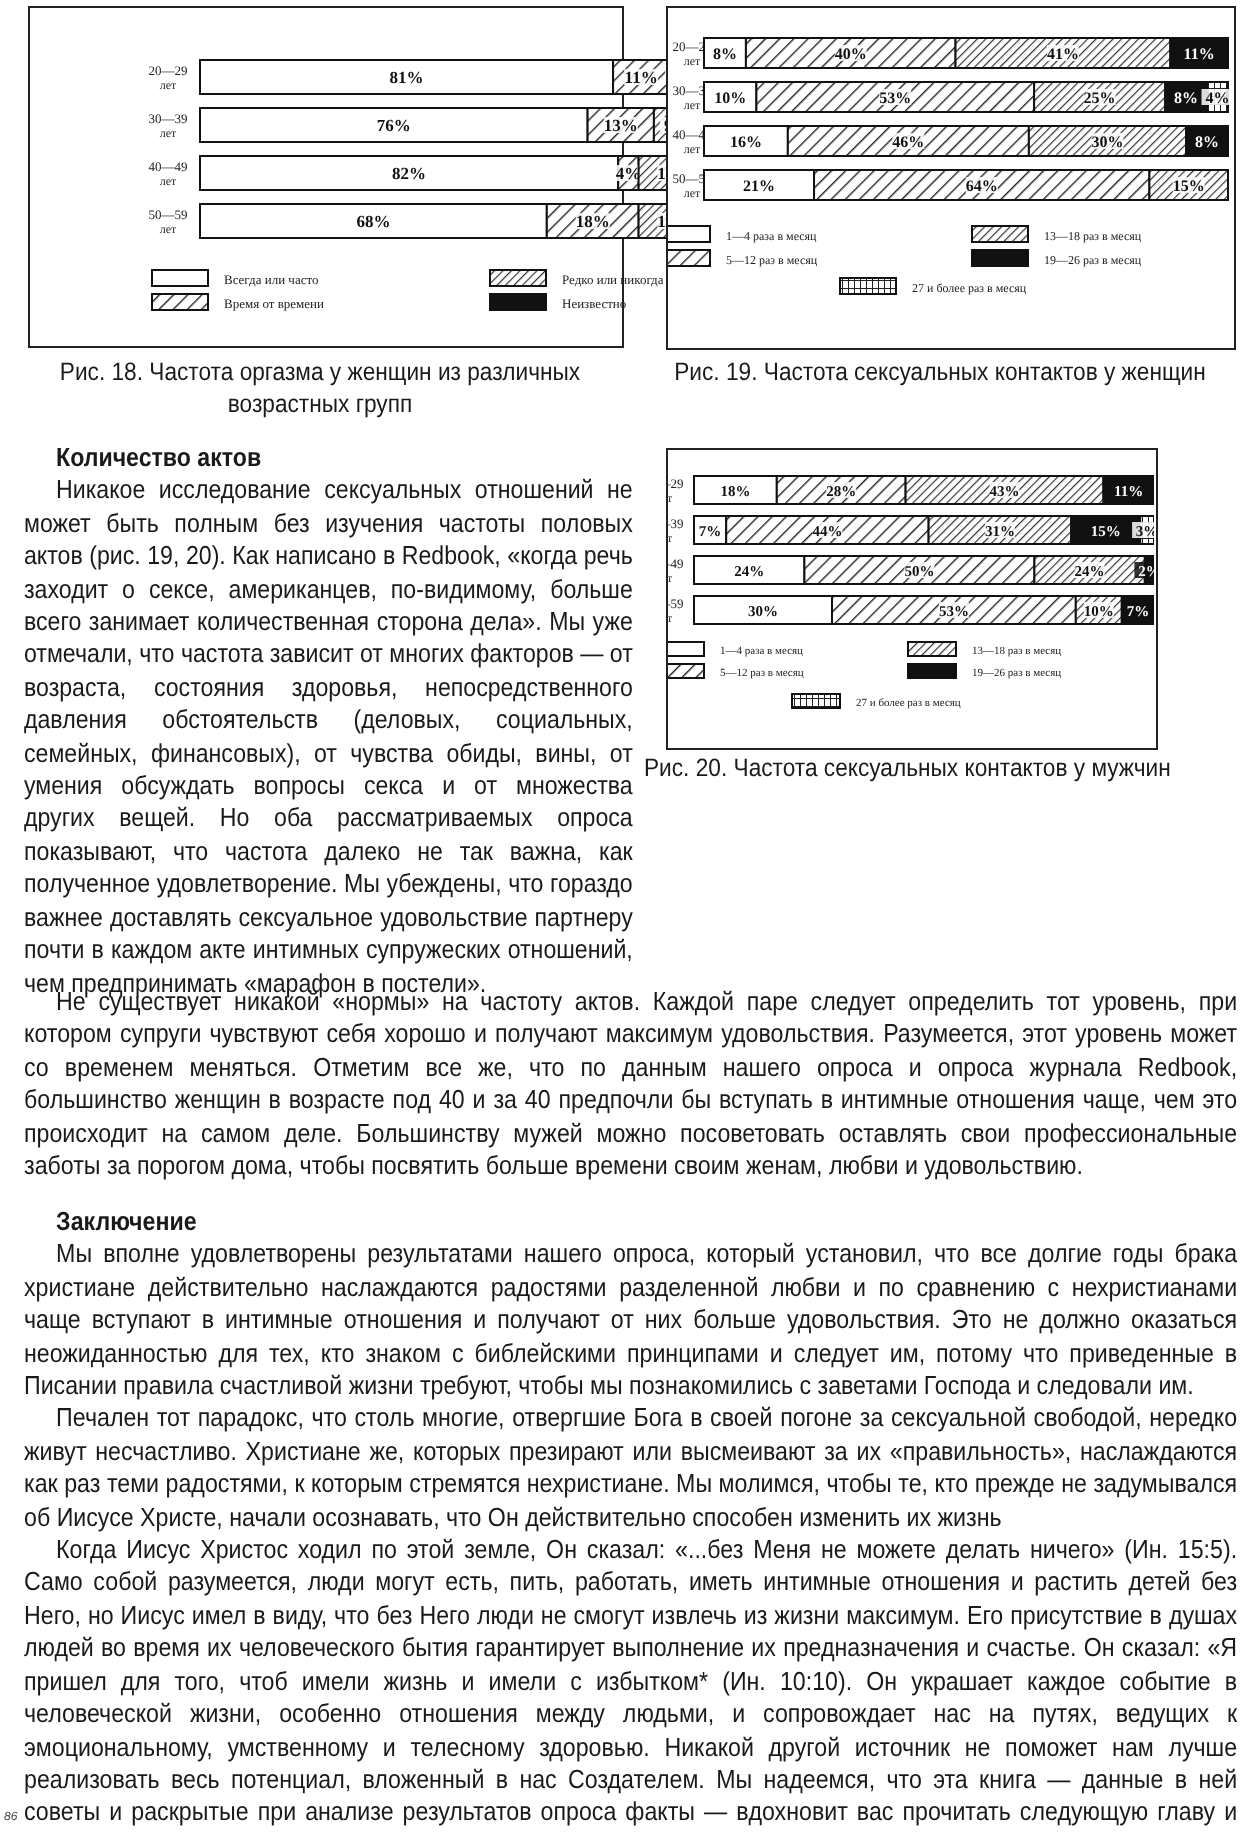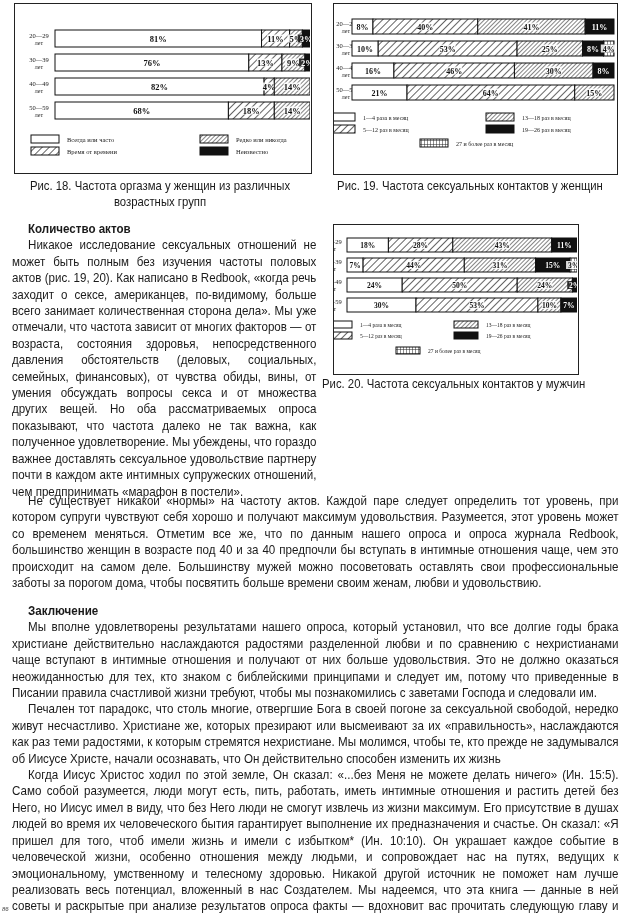--- a/index.html
+++ b/index.html
@@ -8,21 +8,21 @@
   .fig svg { display:block; }
   .caption { position:absolute; font-family:"Liberation Sans", sans-serif; font-size:12.6px; text-align:center; line-height:16px; color:#1a1a1a; transform:scaleX(0.9); transform-origin:center; }
   .para { position:absolute; font-size:13px; line-height:16.4px; text-align:justify; transform-origin:left top; }
   .para p { margin:0; text-indent:18px; }
   .heading { font-weight:bold; text-indent:0 !important; padding-left:18px; }
   .pagenum { position:absolute; left:2px; top:906px; font-size:6px; font-style:italic; color:#444; }
 </style>
 </head>
 <body>
 
-<div class="fig" style="left:14px; top:3px; width:298px; height:171px;">
+<div class="fig" style="left:14px; top:3px; width:298px; height:171px;padding-left:45px;">
   <svg id="svg-fig18" width="295" height="168">
       <defs>
         <pattern id="svg-fig18-diag-sparse" patternUnits="userSpaceOnUse" width="5" height="5" patternTransform="rotate(45)">
           <rect width="5" height="5" fill="#fff"></rect>
           <line x1="0" y1="0" x2="0" y2="5" stroke="#222" stroke-width="1.4"></line>
         </pattern>
         <pattern id="svg-fig18-diag-dense" patternUnits="userSpaceOnUse" width="3" height="3" patternTransform="rotate(45)">
           <rect width="3" height="3" fill="#fff"></rect>
           <line x1="0" y1="0" x2="0" y2="3" stroke="#333" stroke-width="1.2"></line>
         </pattern>

